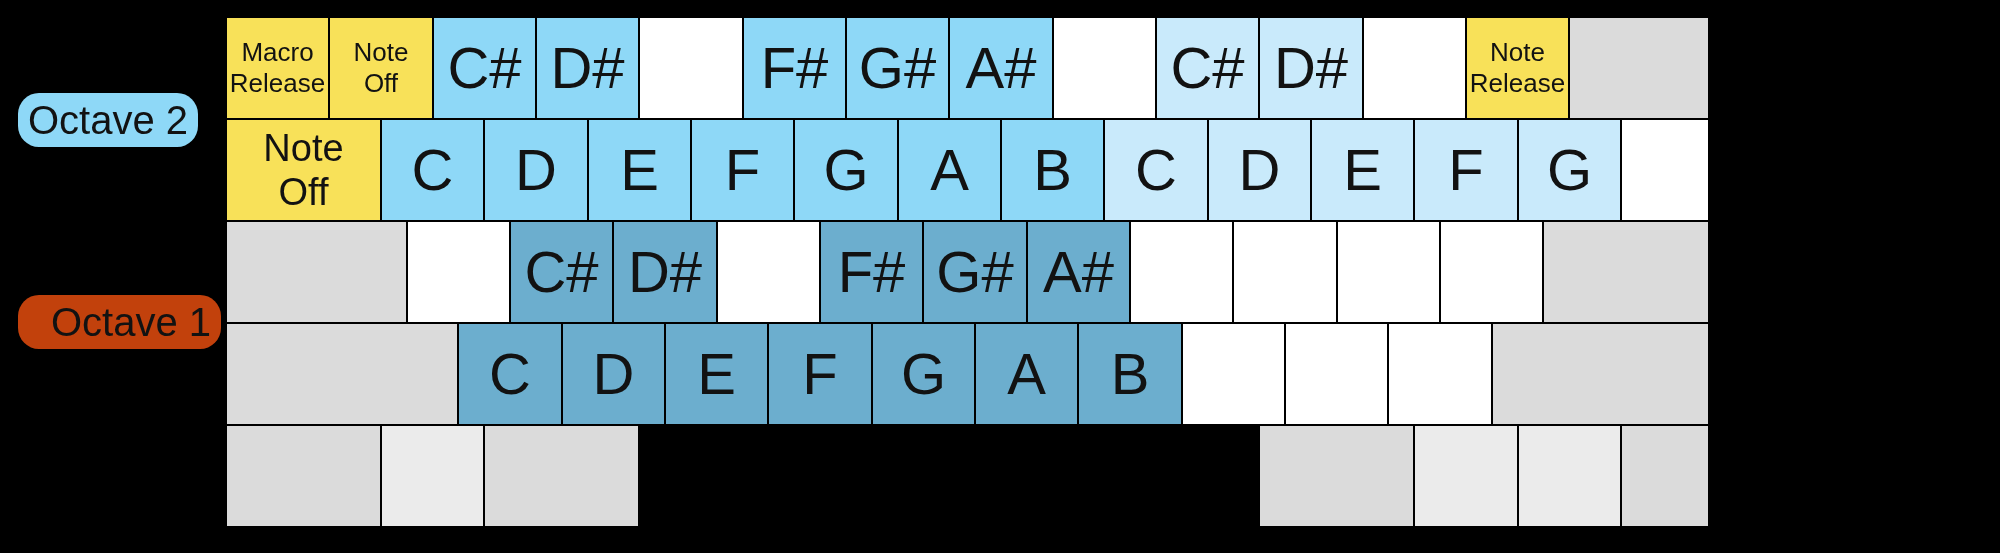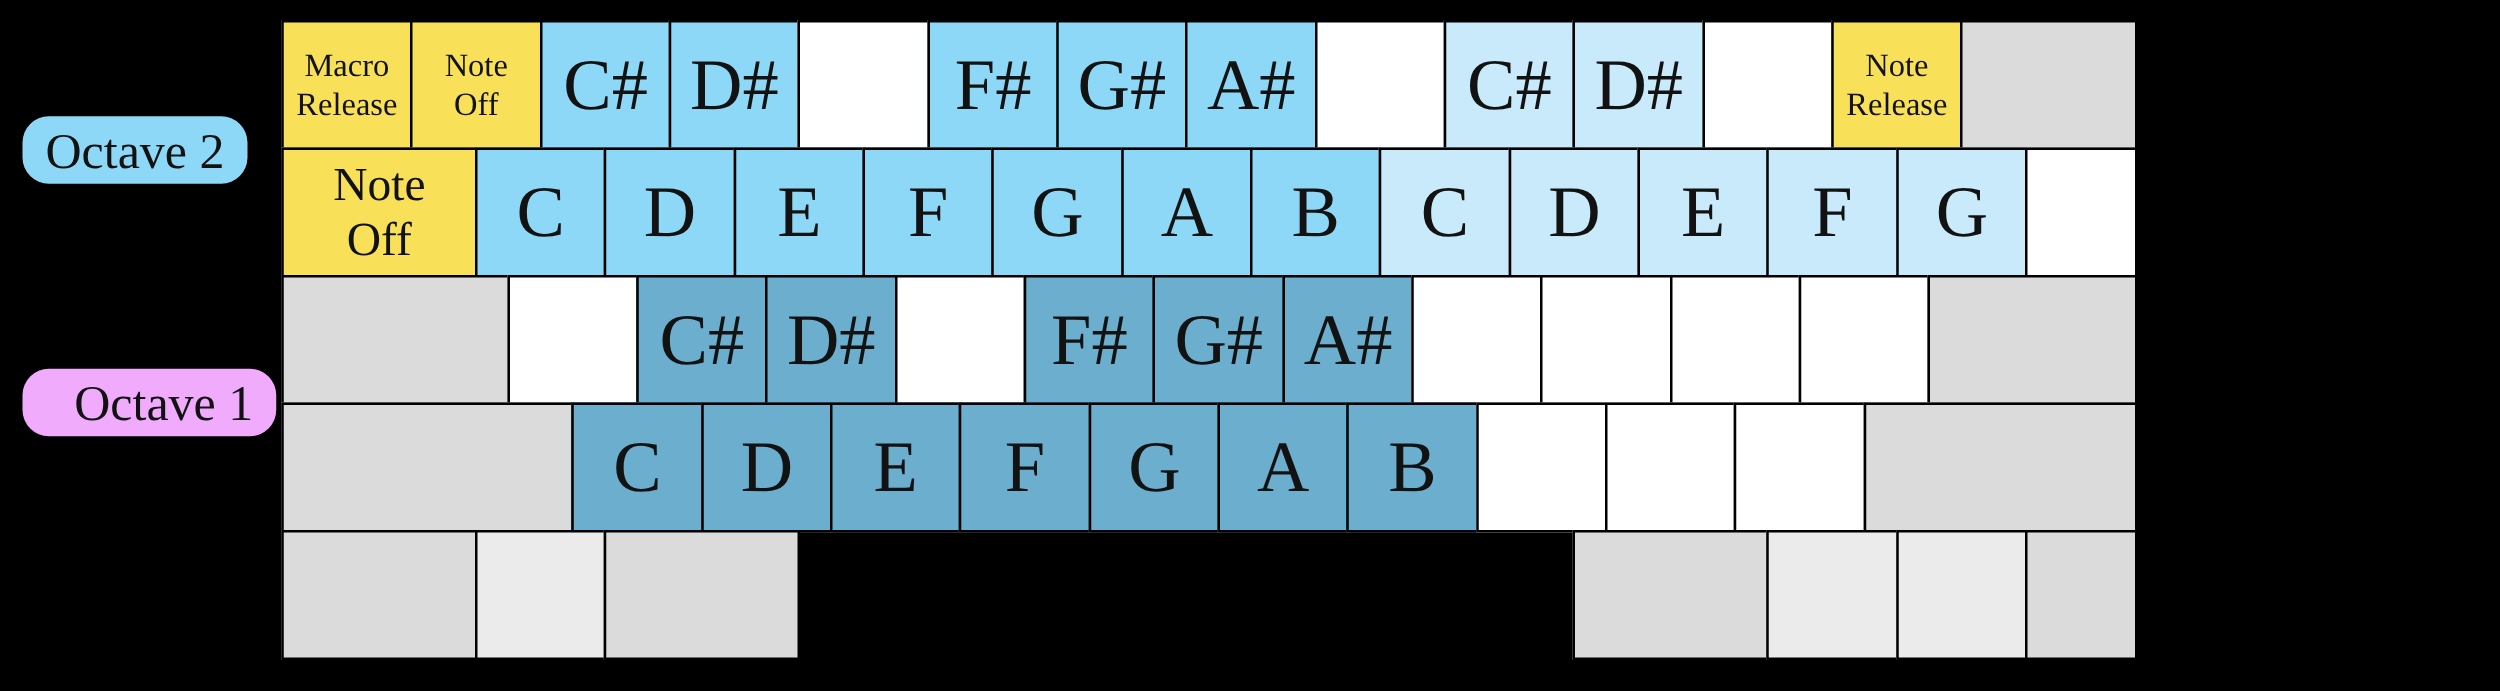--- a/index.html
+++ b/index.html
@@ -2,21 +2,21 @@
 <html><head>
 <meta charset="utf-8">
 <style>
   html, body { margin: 0; padding: 0; background: #000; }
   .stage {
     position: relative;
     width: 1708px;
     height: 553px;
     background: var(--background, #000);
     overflow: hidden;
-    font-family: Liberation Serif, serif;
+    font-family: Liberation Sans, sans-serif;
   }
   .keyboard { position: absolute; left: 0; top: 0; width: 100%; height: 100%; }
   .kb-row { position: absolute; left: 225px; width: 1554px; }
   .key {
     position: absolute;
     top: 0;
     height: 100%;
     box-sizing: border-box;
     border: 2px solid var(--key_border, #000);
     display: flex;
@@ -196,14 +196,14 @@
         <div class="key c-gray" style="left: 0px; width: 157px;"></div>
         <div class="key c-lightgray" style="left: 155px; width: 105px;"></div>
         <div class="key c-gray" style="left: 258px; width: 157px;"></div>
         <div class="key c-gray" style="left: 1033px; width: 157px;"></div>
         <div class="key c-lightgray" style="left: 1188px; width: 106px;"></div>
         <div class="key c-lightgray" style="left: 1292px; width: 105px;"></div>
         <div class="key c-gray" style="left: 1395px; width: 157px;"></div>
       </div>
     </div>
 <div class="pill" style="left: 18px; top: 93px; background: rgb(142, 216, 247);">Octave 2</div>
-    <div class="pill" style="left: 18px; top: 295px; background: #f0abfc; padding-left: 23px;">Octave 1</div>
+    <div class="pill" style="left: 18px; top: 295px; background: #c2410c; padding-left: 23px;">Octave 1</div>
   </div>
 
 </body></html>

